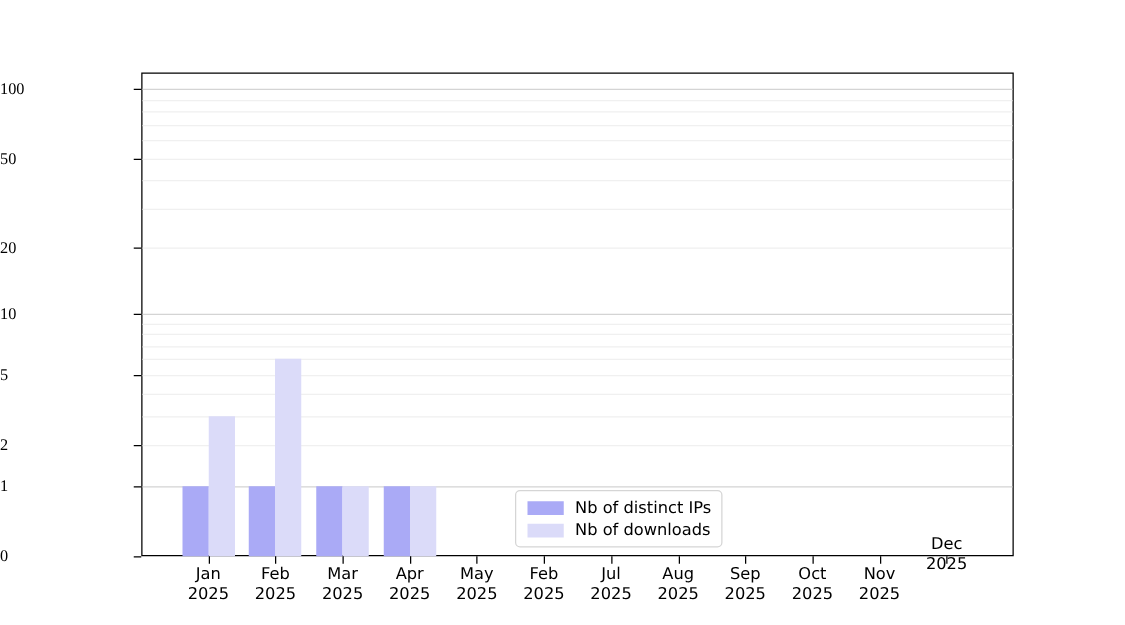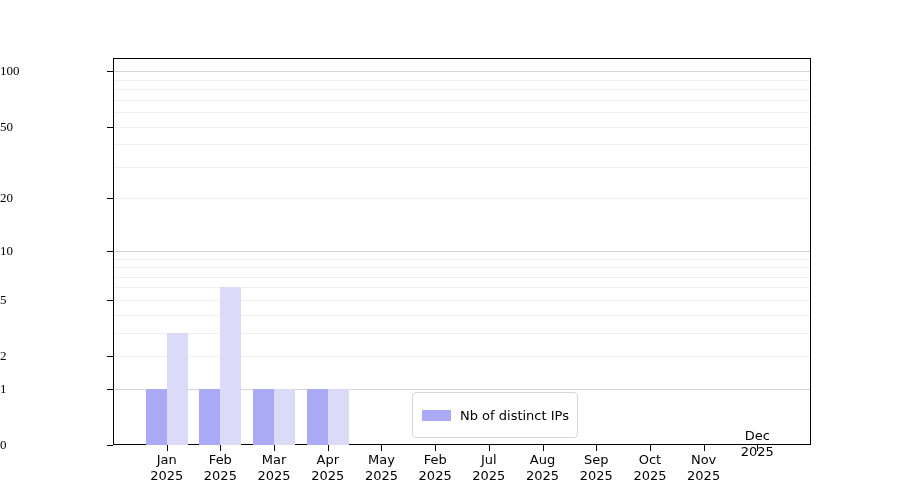--- a/index.html
+++ b/index.html
@@ -69,20 +69,24 @@
       <div class="bar" style="left: 192.769px; width: 21px; top: 329.858px; height: 56.1421px; background: rgb(170, 170, 246);"></div>
       <div class="bar" style="left: 52.6923px; width: 21px; top: 273.716px; height: 112.284px; background: rgb(219, 219, 249);"></div>
       <div class="bar" style="left: 106.385px; width: 21px; top: 228.389px; height: 157.611px; background: rgb(219, 219, 249);"></div>
       <div class="bar" style="left: 160.077px; width: 21px; top: 329.858px; height: 56.1421px; background: rgb(219, 219, 249);"></div>
       <div class="bar" style="left: 213.769px; width: 21px; top: 329.858px; height: 56.1421px; background: rgb(219, 219, 249);"></div>
     </div>
   <div class="legend" style="border-color: rgb(213, 213, 213);">
       <div class="legend-row">
         <div class="legend-swatch" style="background: rgb(170, 170, 246);"></div>
         <div class="legend-label">Nb of distinct IPs</div>
+      </div>
+      <div class="legend-row">
+        <div class="legend-swatch" style="background: rgb(219, 219, 249);"></div>
+        <div class="legend-label">Nb of downloads</div>
       </div>
     </div>
 <div class="y-tick" style="left: 107px; top: 445px;"></div>
     <div class="y-tick-label" style="top: 437px;">0</div>
     <div class="y-tick" style="left: 107px; top: 388.858px;"></div>
     <div class="y-tick-label" style="top: 380.858px;">1</div>
     <div class="y-tick" style="left: 107px; top: 356.017px;"></div>
     <div class="y-tick-label" style="top: 348.017px;">2</div>
     <div class="y-tick" style="left: 107px; top: 299.875px;"></div>
     <div class="y-tick-label" style="top: 291.875px;">5</div>

